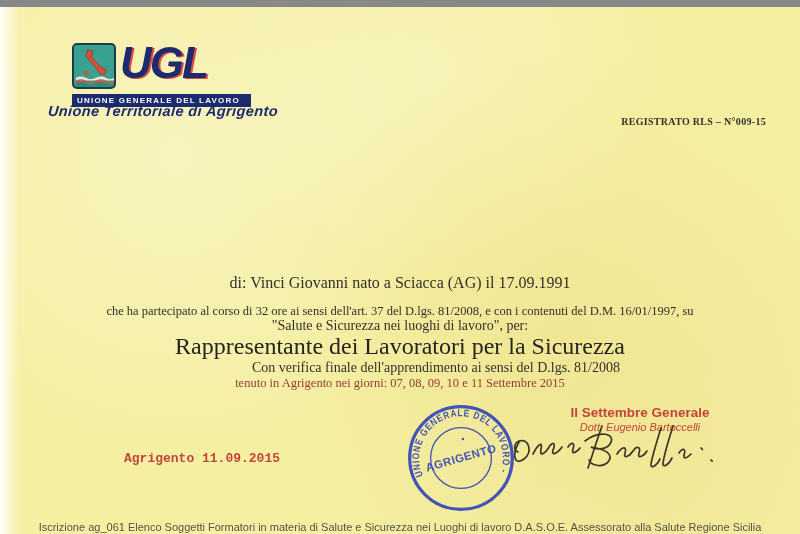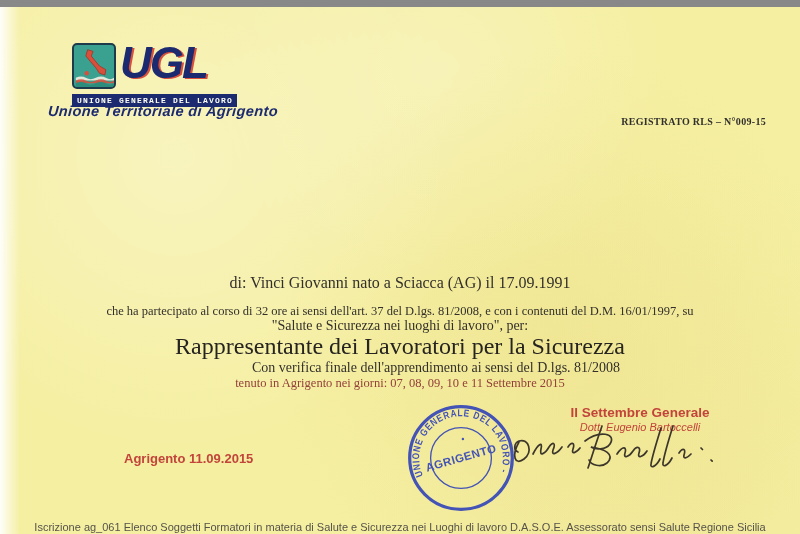--- a/index.html
+++ b/index.html
@@ -31,23 +31,23 @@
     font-family:"Liberation Sans", sans-serif;
     font-style:italic;font-weight:900;
     font-size:44px;line-height:44px;
     letter-spacing:-2px;color:#1c2a70;
     text-shadow:2px 1px 0 #d84f3c;
     margin-left:4px;margin-top:-2px;
   }
   .logo-banner{
     margin-top:3px;
     background:#1c2a70;color:#fdfdf0;
-    font-family:Liberation Mono, monospace;
+    font-family:Liberation Sans, sans-serif;
     font-weight:bold;font-size:8px;letter-spacing:1.2px;
-    padding:2px 4px 2px 5px;display:inline-block;
+    padding:2px 11px 2px 5px;display:inline-block;
     white-space:nowrap;
   }
   .territorial{
     position:absolute;left:48px;top:96px;
     font-family:"Liberation Sans", sans-serif;
     font-weight:bold;font-style:italic;
     font-size:14.5px;color:#1c2a70;
     letter-spacing:0.4px;
     transform:skewX(-4deg);
     white-space:nowrap;
@@ -77,21 +77,21 @@
     font-family:"Liberation Sans", sans-serif;
     color:#c2443a;
   }
   .secretary .role{font-size:13.5px;font-weight:bold;}
   .secretary .name{font-size:11px;font-style:italic;margin-top:1px;}
   .signature{position:absolute;left:505px;top:407px;width:232px;height:70px;pointer-events:none;}
   .signature svg{display:block;width:100%;height:100%;}
   
   .place-date{
     position:absolute;left:124px;top:444px;
-    font-family:Liberation Sans, sans-serif;
+    font-family:Liberation Mono, monospace;
     font-weight:bold;font-size:13px;color:#c2443a;
     white-space:nowrap;
   }
   .registry-line{
     position:absolute;left:0;top:514px;width:100%;
     text-align:center;
     font-family:"Liberation Sans", sans-serif;
     font-size:11px;color:#55524a;
     white-space:nowrap;
   }
@@ -161,15 +161,15 @@
         <path d="M156 14 C 151 30 147 44 146 50 C 145 55 151 53 155 45"></path>
         <path d="M168 12 C 163 28 159 42 158 49 C 157 54 163 52 167 44"></path>
         <path d="M174 39 C 178 33 181 35 179 41 C 178 45 181 45 186 40"></path>
         <path d="M196 34 l 1.5 1.5"></path>
         <path d="M206 46 l 1.2 1.2"></path>
       </g>
     </svg>
   </div>
 
   <div class="place-date">Agrigento 11.09.2015</div>
-  <div class="registry-line">Iscrizione ag_061 Elenco Soggetti Formatori in materia di Salute e Sicurezza nei Luoghi di lavoro D.A.S.O.E. Assessorato sensi Salute Regione Sicilia</div>
+  <div class="registry-line">Iscrizione ag_061 Elenco Soggetti Formatori in materia di Salute e Sicurezza nei Luoghi di lavoro D.A.S.O.E. Assessorato alla Salute Regione Sicilia</div>
 
 </div>
 
 </body></html>

